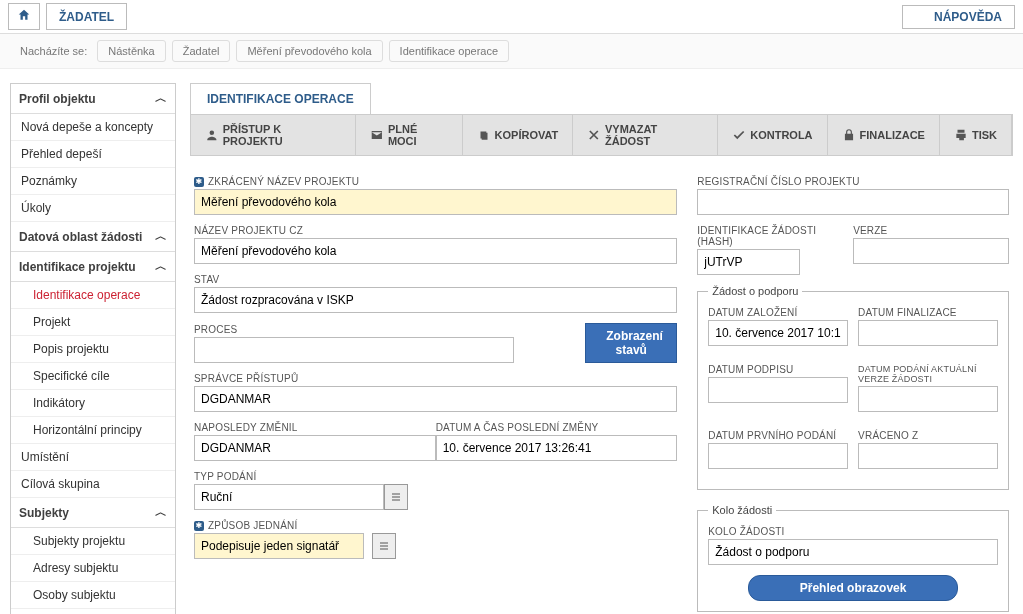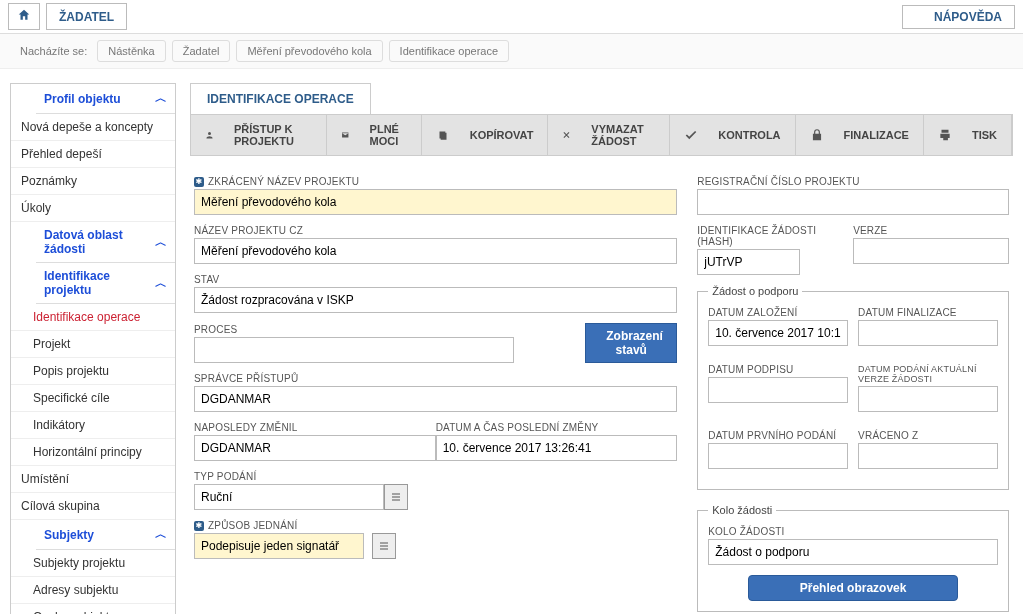--- a/index.html
+++ b/index.html
@@ -10,51 +10,51 @@
 .btn { border: 1px solid #bbb; background: #fff; padding: 4px 12px; cursor: pointer; font-weight: bold; color: #2e5c8a; font-size: 12px; }
 .btn-home { padding: 4px 8px; }
 .topbar-right .btn { color: #2e5c8a; padding-left: 31px; }
 
 .breadcrumb { display: flex; align-items: center; gap: 0; padding: 6px 10px; background: #fafafa; border-bottom: 1px solid #eee; font-size: 11px; color: #777; }
 .breadcrumb span { padding: 4px 10px; }
 .breadcrumb .crumb { position: relative; border: 1px solid #ddd; border-radius: 3px; margin-right: 6px; }
 
 .main { display: flex; gap: 14px; padding: 14px 10px; align-items: flex-start; }
 .sidebar { width: 166px; border: 1px solid #ccc; }
-.side-section-hdr { display: flex; justify-content: space-between; align-items: center; padding: 6px 8px; font-weight: bold; color: #1d4ed8; border-bottom: 1px solid #ddd; cursor: pointer; margin-left: 25px; }
+.side-section-hdr { display: flex; justify-content: space-between; align-items: center; padding: 6px 8px; font-weight: bold; color: #404040; border-bottom: 1px solid #ddd; cursor: pointer; }
 .chevron { font-size: 12px; }
 .side-item { padding: 6px 8px 6px 10px; border-bottom: 1px solid #eee; cursor: pointer; color: #333; }
 .side-item.sub { padding-left: 22px; }
 .side-item.active { color: #c23; }
 
 .content { flex: 1; }
 .page-tab { display: inline-block; border: 1px solid #ccc; border-bottom: none; padding: 8px 16px; font-weight: bold; color: #2e5c8a; background: #fff; }
 .toolbar { display: flex; border: 1px solid #ccc; background: #e3e3e3; }
-.tool { display: flex; align-items: center; gap: 20px; padding: 8px 14px; border-right: 1px solid #ccc; font-size: 11px; font-weight: bold; color: #444; cursor: pointer; }
+.tool { display: flex; align-items: center; gap: 4px; padding: 8px 14px; border-right: 1px solid #ccc; font-size: 11px; font-weight: bold; color: #444; cursor: pointer; }
 .tool svg, .tool .ico { width: 14px; height: 14px; fill: #555; }
 
 .form-area { padding: 20px 4px 4px 4px; display: flex; gap: 20px; }
 .form-left { flex: 1.55; }
 .form-right { flex: 1; }
 
 .field-label { font-size: 10px; color: #555; letter-spacing: 0.2px; margin-bottom: 2px; display: flex; align-items: center; gap: 4px; }
 .req-ico { width: 10px; height: 10px; background: #2e5c8a; display: inline-flex; justify-content: center; align-items: center; color: #fff; font-size: 8px; border-radius: 2px; }
 .field { margin-bottom: 10px; }
 .input { width: 100%; border: 1px solid #bbb; padding: 5px 6px; font-size: 12px; background: #fff; }
 .input.req { background: #fff6cf; }
 .row2 { display: flex; gap: 0; }
 .row2 > .field { flex: 1; }
 .small-btn { width: 24px; height: 26px; border: 1px solid #999; background: #eee; display: flex; align-items: center; justify-content: center; cursor: pointer; }
 
 fieldset { border: 1px solid #bbb; padding: 10px; margin-bottom: 14px; }
 legend { font-size: 11px; color: #444; padding: 0 4px; }
 .grid2 { display: grid; grid-template-columns: 1fr 1fr; gap: 8px 10px; }
 
 .btn-blue { background: #3a6fb7; color: #fff; border: 1px solid #2a5a99; padding: 5px 20px; font-weight: bold; cursor: pointer; font-size: 12px; }
-.btn-blue.pill { border-radius: 4px; }
+.btn-blue.pill { border-radius: 12px; }
 
 .zobr-row { display: flex; gap: 20px; align-items: flex-end; }
 .zobr-row .field { flex: 1; }
 </style>
 </head>
 <body>
 
 <div class="topbar">
   <div class="topbar-left">
     <button class="btn btn-home">

